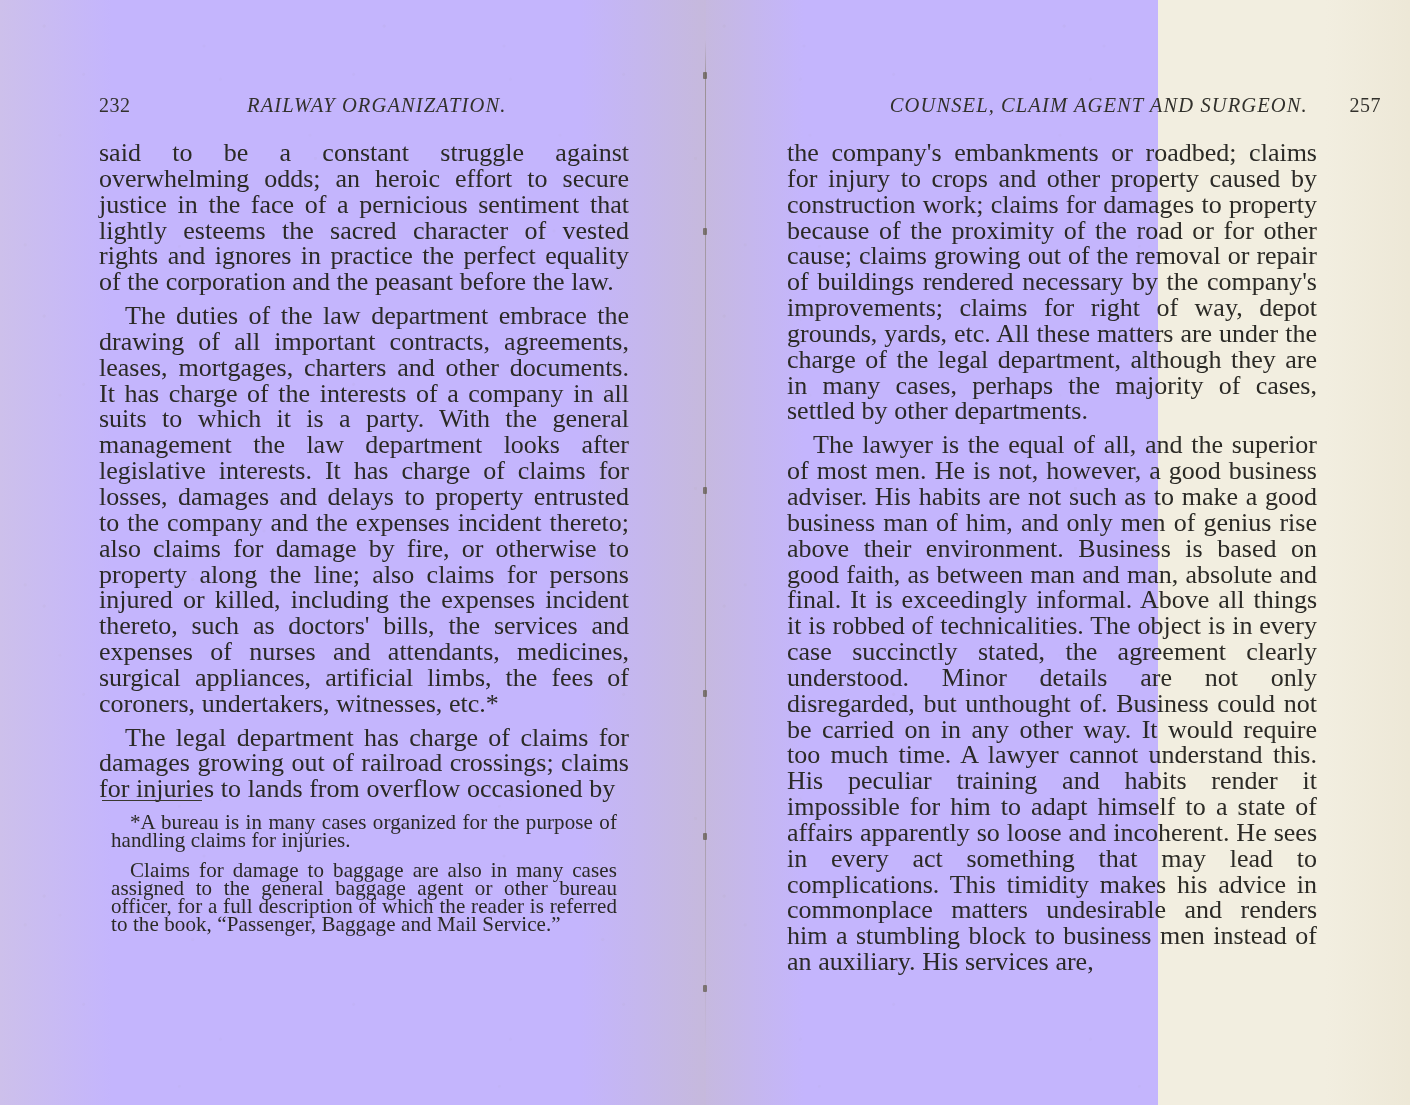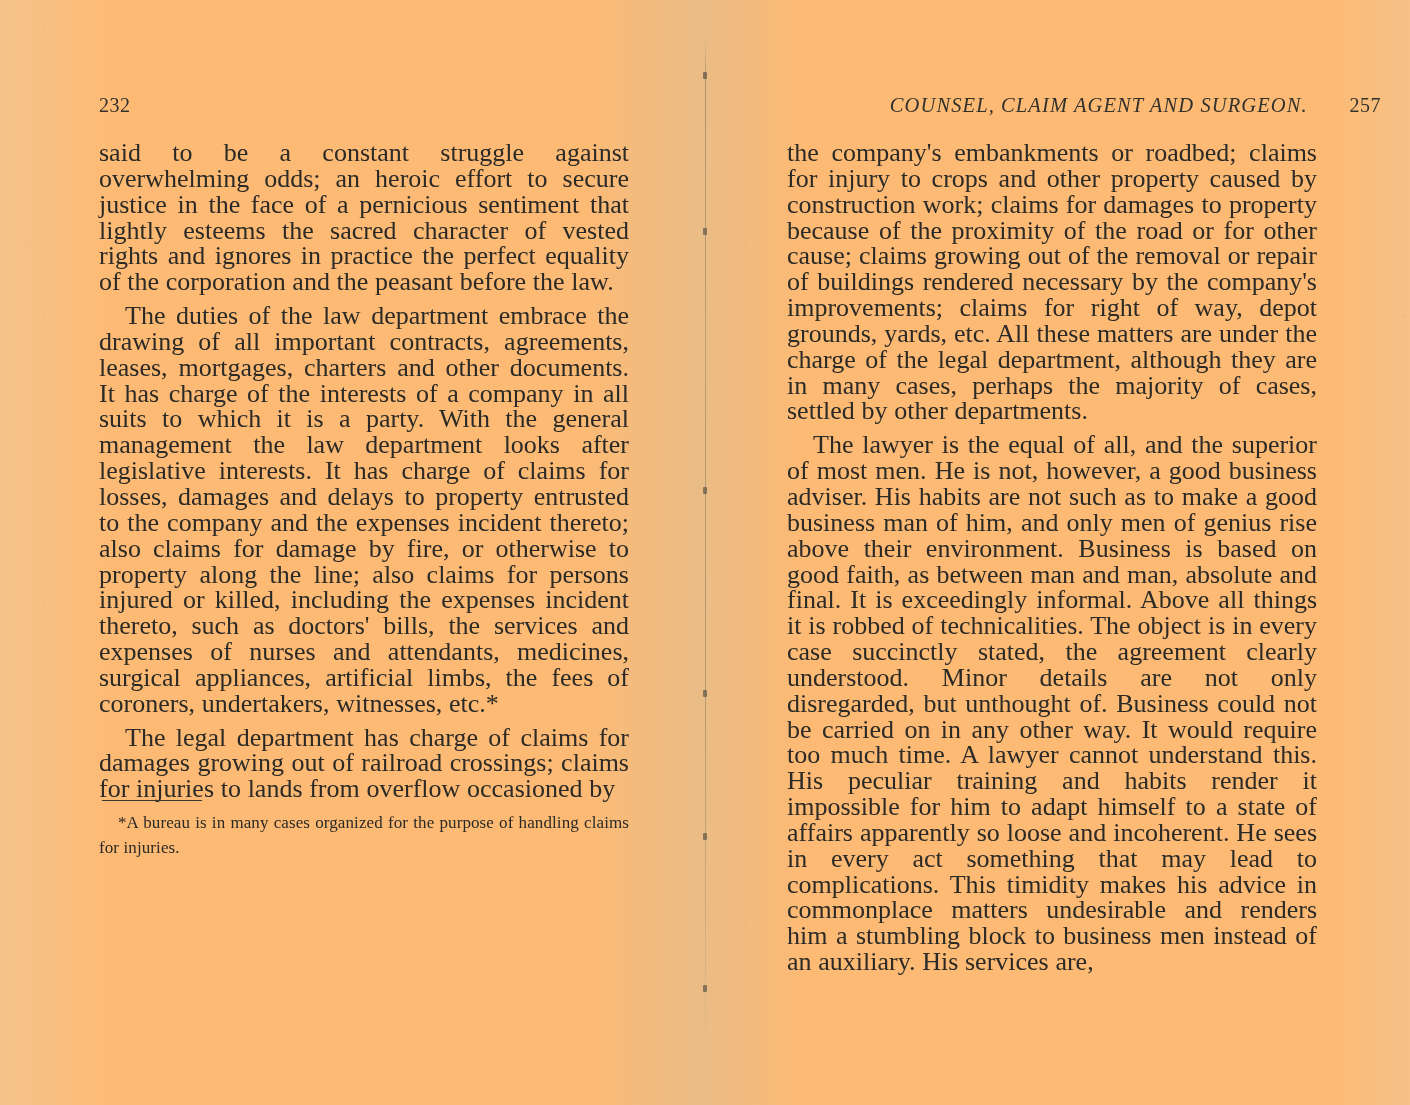--- a/index.html
+++ b/index.html
@@ -12,26 +12,26 @@
     height: 1105px;
     overflow: hidden;
     background: #f2eee0;
     font-family: "Liberation Serif", "DejaVu Serif", serif;
     color: #2b2a26;
   }
 
   
   #spread {
     position: relative;
-    width: 1410px;
+    width: 1158px;
     height: 1105px;
     background:
       radial-gradient(ellipse 70% 55% at 22% 42%, #f6f2e6 0%, #f1ede0 55%, #eeead c 100%),
       #f1ecde;
-    background-color: #fdba74;
+    background-color: #c4b5fd;
   }
   
   #grain {
     position: absolute;
     inset: 0;
     pointer-events: none;
     opacity: .5;
     background-image:
       radial-gradient(circle at 13% 9%,  rgba(150,140,110,.10) 0 1.2px, transparent 2px),
       radial-gradient(circle at 31% 24%, rgba(150,140,110,.08) 0 1px,   transparent 2px),
@@ -152,23 +152,23 @@
     top: 800px;
     width: 530px;
   }
   #fn-rule {
     width: 100px;
     height: 0;
     border-top: 1.6px solid #3a3831;
     margin: 0 0 9px 3px;
   }
   .fn {
-    margin: 0;
-    font-size: 17px;
-    line-height: 25px;
+    margin: 12px;
+    font-size: 21px;
+    line-height: 18px;
     text-align: justify;
     text-align-last: left;
     text-indent: 19px;
     letter-spacing: .1px;
   }
   .fn + .fn { margin-top: 9.5px; }
 
   
   .para, .fn, .running-head { text-rendering: optimizeLegibility; }
 </style>
@@ -188,31 +188,33 @@
     <div class="stitch" style="top:487px"></div>
     <div class="stitch" style="top:690px"></div>
     <div class="stitch" style="top:833px"></div>
     <div class="stitch" style="top:985px"></div>
   </div>
 
   <div class="page left">
 
     <div class="running-head">
       <span class="folio">232</span>
+      <span class="head-title">RAILWAY ORGANIZATION.</span>
     </div>
 
     <div class="textblock">
       <p class="para">said to be a constant struggle against overwhelming odds; an heroic effort to secure justice in the face of a pernicious sentiment that lightly esteems the sacred character of vested rights and ignores in practice the perfect equality of the corporation and the peasant before the law.</p>
       <p class="para indent">The duties of the law department embrace the drawing of all important contracts, agreements, leases, mortgages, charters and other documents. It has charge of the interests of a company in all suits to which it is a party. With the general management the law department looks after legislative interests. It has charge of claims for losses, damages and delays to property entrusted to the company and the expenses incident thereto; also claims for damage by fire, or otherwise to property along the line; also claims for persons injured or killed, including the expenses incident thereto, such as doctors' bills, the services and expenses of nurses and attendants, medicines, surgical appliances, artificial limbs, the fees of coroners, undertakers, witnesses, etc.*</p>
       <p class="para indent">The legal department has charge of claims for damages growing out of railroad crossings; claims for injuries to lands from overflow occasioned by</p>
     </div>
 
     <div id="footnotes">
       <div id="fn-rule"></div>
       <p class="fn">*A bureau is in many cases organized for the purpose of handling claims for injuries.</p>
+      <p class="fn">Claims for damage to baggage are also in many cases assigned to the general baggage agent or other bureau officer, for a full description of which the reader is referred to the book, “Passenger, Baggage and Mail Service.”</p>
     </div>
 
   </div>
 
   <div class="page right">
 
     <div class="running-head">
       <span class="head-title">COUNSEL, CLAIM AGENT AND SURGEON.</span>
       <span class="folio">257</span>
     </div>

